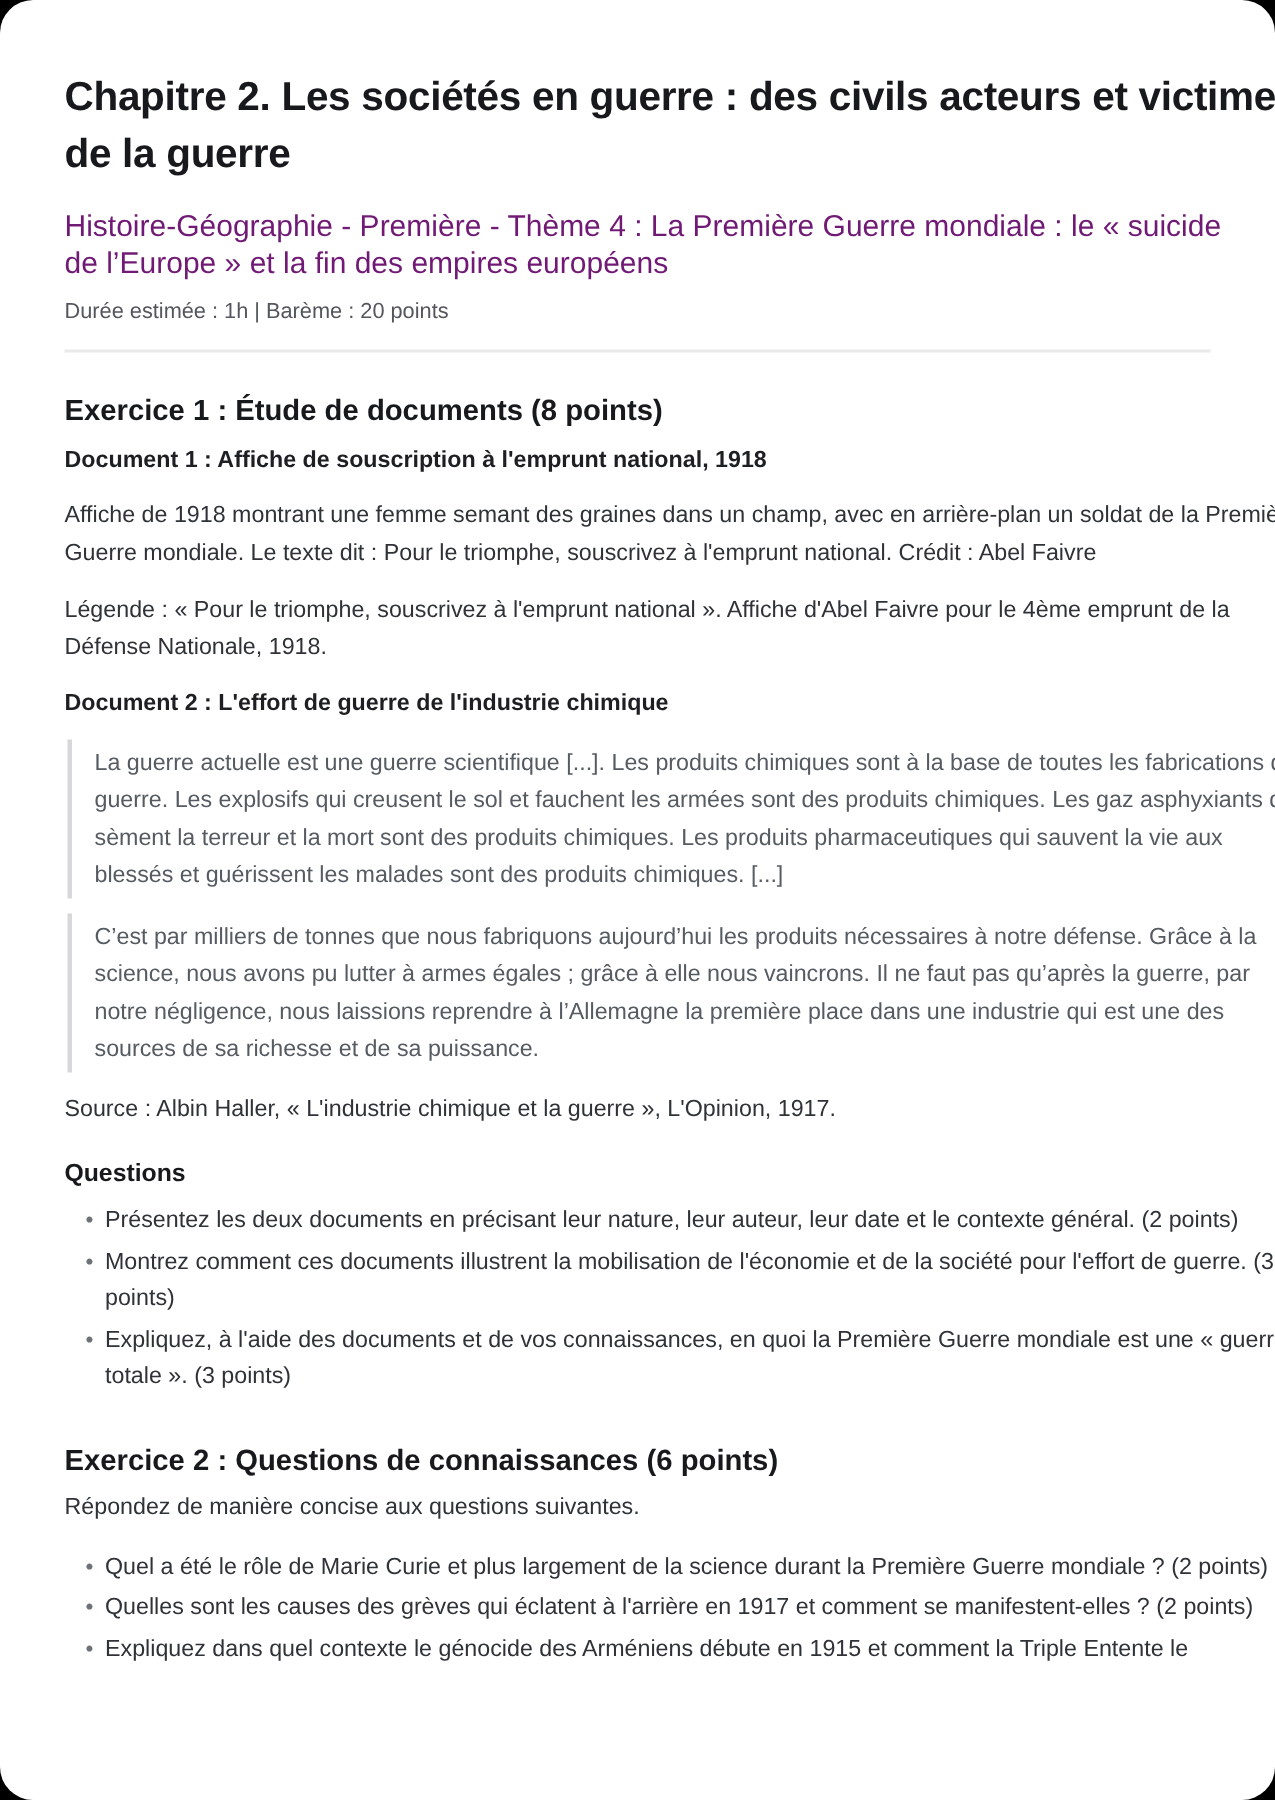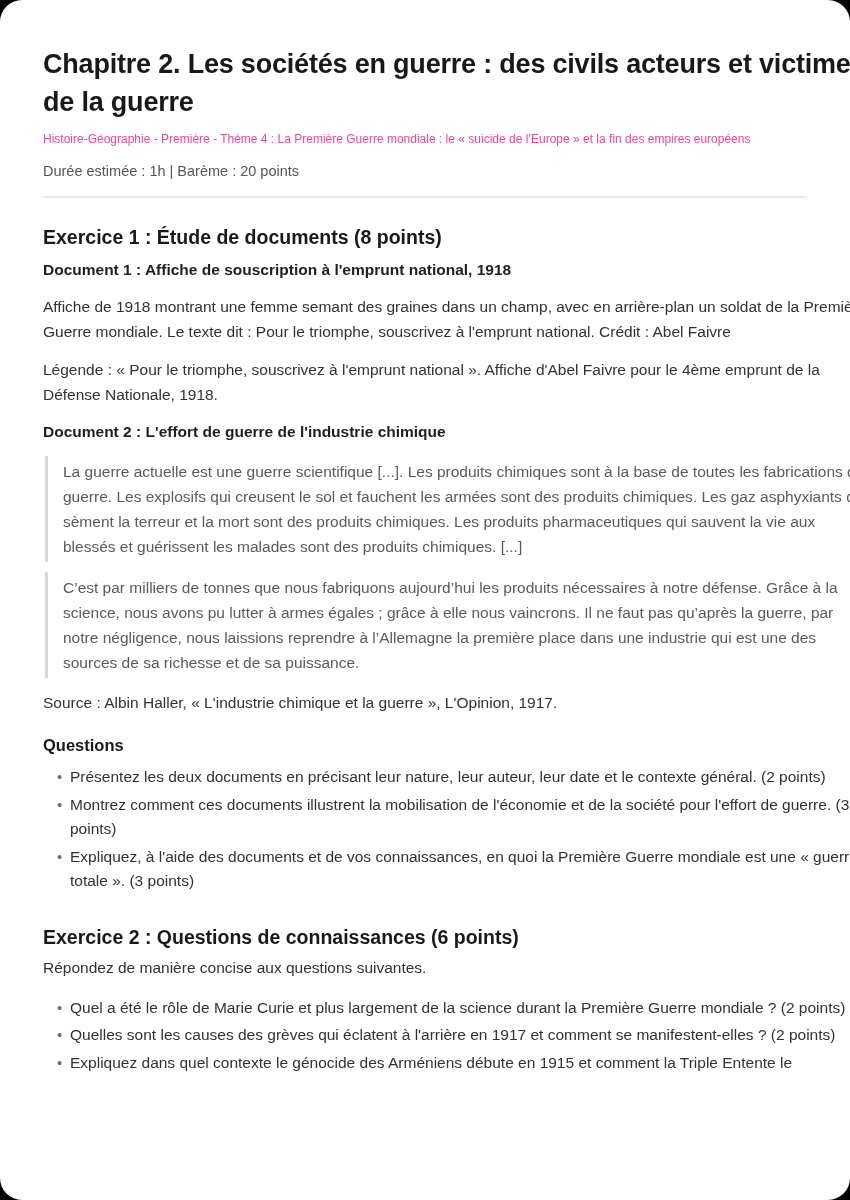--- a/index.html
+++ b/index.html
@@ -26,24 +26,24 @@
 
   h1.page-title {
     margin: 0;
     font-size: 27px;
     line-height: 38px;
     font-weight: 700;
     color: #17191c;
     letter-spacing: -0.2px;
   }
   p.subtitle {
-    margin: 6px 0 0;
-    font-size: 12px;
+    margin: 18px 0 0;
+    font-size: 20px;
     line-height: 25px;
-    color: #ec4899;
+    color: #701a75;
     width: 790px;
   }
   p.meta {
     margin: 9px 0 0;
     font-size: 14.5px;
     line-height: 20px;
     color: #53565c;
   }
   hr.divider {
     border: none;

